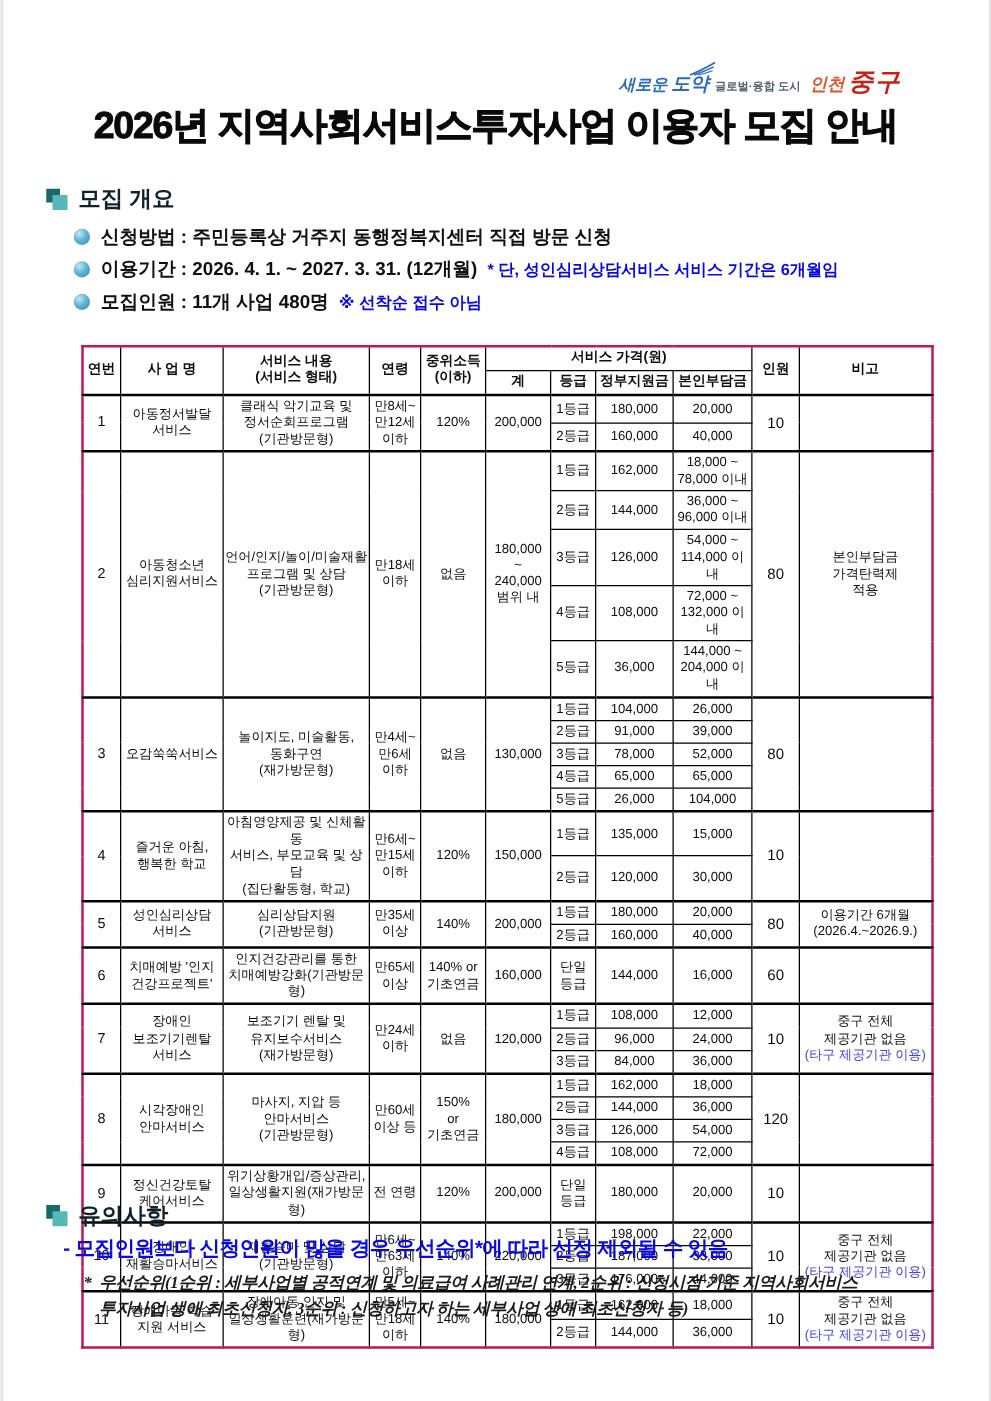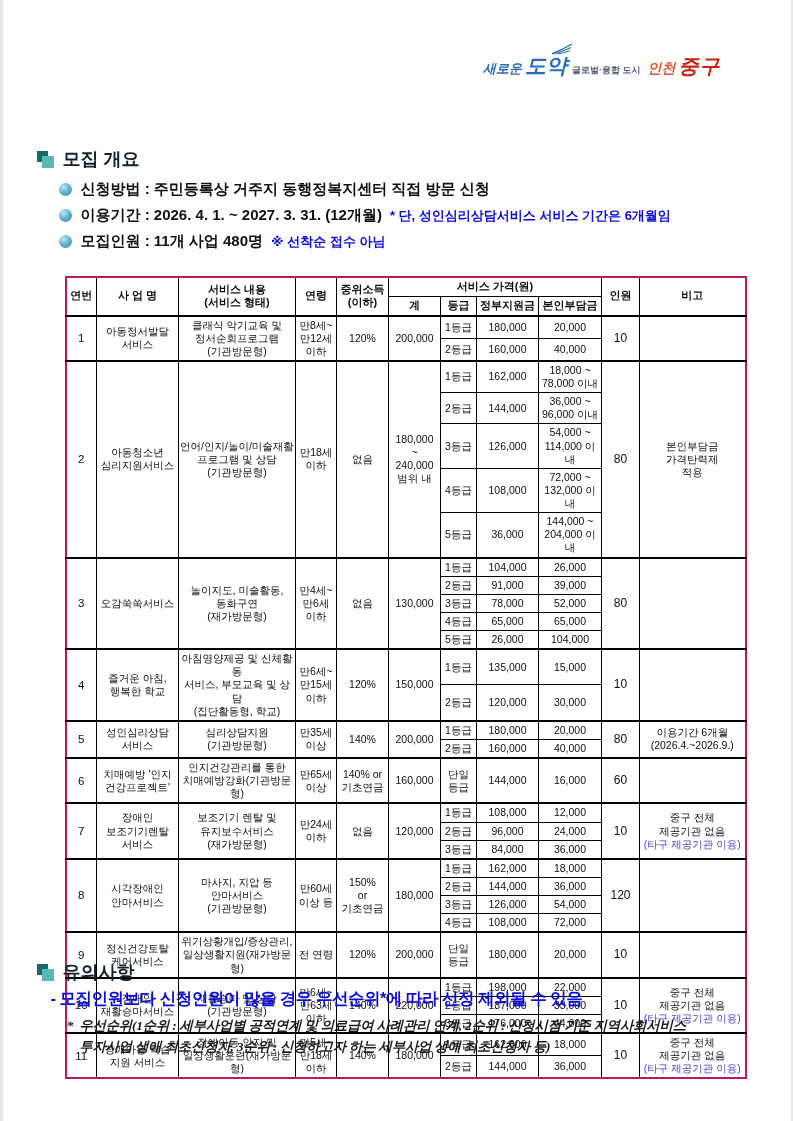--- a/index.html
+++ b/index.html
@@ -4,21 +4,21 @@
 <style>
   html,body{margin:0;padding:0;background:#e8e8e8;}
   .page{
     position:relative;width:788px;height:1121px;background:#ffffff;
     font-family:"Liberation Sans","DejaVu Sans",sans-serif;color:#111;
     margin:0 auto;overflow:hidden;
   }
   
   .logo{position:absolute;top:52px;right:70px;white-space:nowrap;display:flex;align-items:baseline;gap:3px;}
   .logo-saeroun{font-style:italic;font-weight:bold;font-size:13px;color:#2a6bbf;}
-  .logo-doyak{font-style:italic;font-weight:bold;font-size:21px;color:#2a6bbf;position:relative;}
+  .logo-doyak{font-style:italic;font-weight:bold;font-size:15px;color:#2a6bbf;position:relative;}
   .logo-swoosh{position:absolute;top:-9px;right:-6px;}
   .logo-slogan{font-size:9px;color:#55606e;font-weight:bold;margin-left:2px;text-align:center;}
   .logo-incheon{font-style:italic;font-weight:bold;font-size:14px;color:#e0552e;margin-left:4px;}
   .logo-junggu{font-style:italic;font-weight:bold;font-size:20px;color:#cc1f14;letter-spacing:1px;}
   
   .title{
     position:absolute;top:80px;left:0;width:100%;text-align:center;margin:0;
     font-size:30px;font-weight:800;color:#0a0a0a;letter-spacing:-1px;
     -webkit-text-stroke:0.8px #0a0a0a;
   }
@@ -74,20 +74,21 @@
     <span class="logo-doyak"><span>도약</span><svg class="logo-swoosh" width="22" height="12" viewBox="0 0 22 12">
           <path d="M1 11 C8 8, 16 4, 21 1" stroke="#2a6bbf" stroke-width="1.4" fill="none"></path>
           <path d="M4 11 C10 9, 16 6.5, 20 4.5" stroke="#2a6bbf" stroke-width="1.2" fill="none"></path>
           <path d="M7 11 C12 10, 16 8.8, 19 7.6" stroke="#2a6bbf" stroke-width="1" fill="none"></path>
         </svg></span>
     <span class="logo-slogan">글로벌·융합 도시</span>
     <span class="logo-incheon">인천</span>
     <span class="logo-junggu">중구</span>
   </div>
 
+  <h1 class="title">2026년 지역사회서비스투자사업 이용자 모집 안내</h1>
 
   <div class="section-head sh-overview">
     <span class="sq-icon">
         <span class="sq1"></span>
         <span class="sq2"></span>
       </span>
     <span>모집 개요</span>
   </div>
 
   <ul class="overview">

